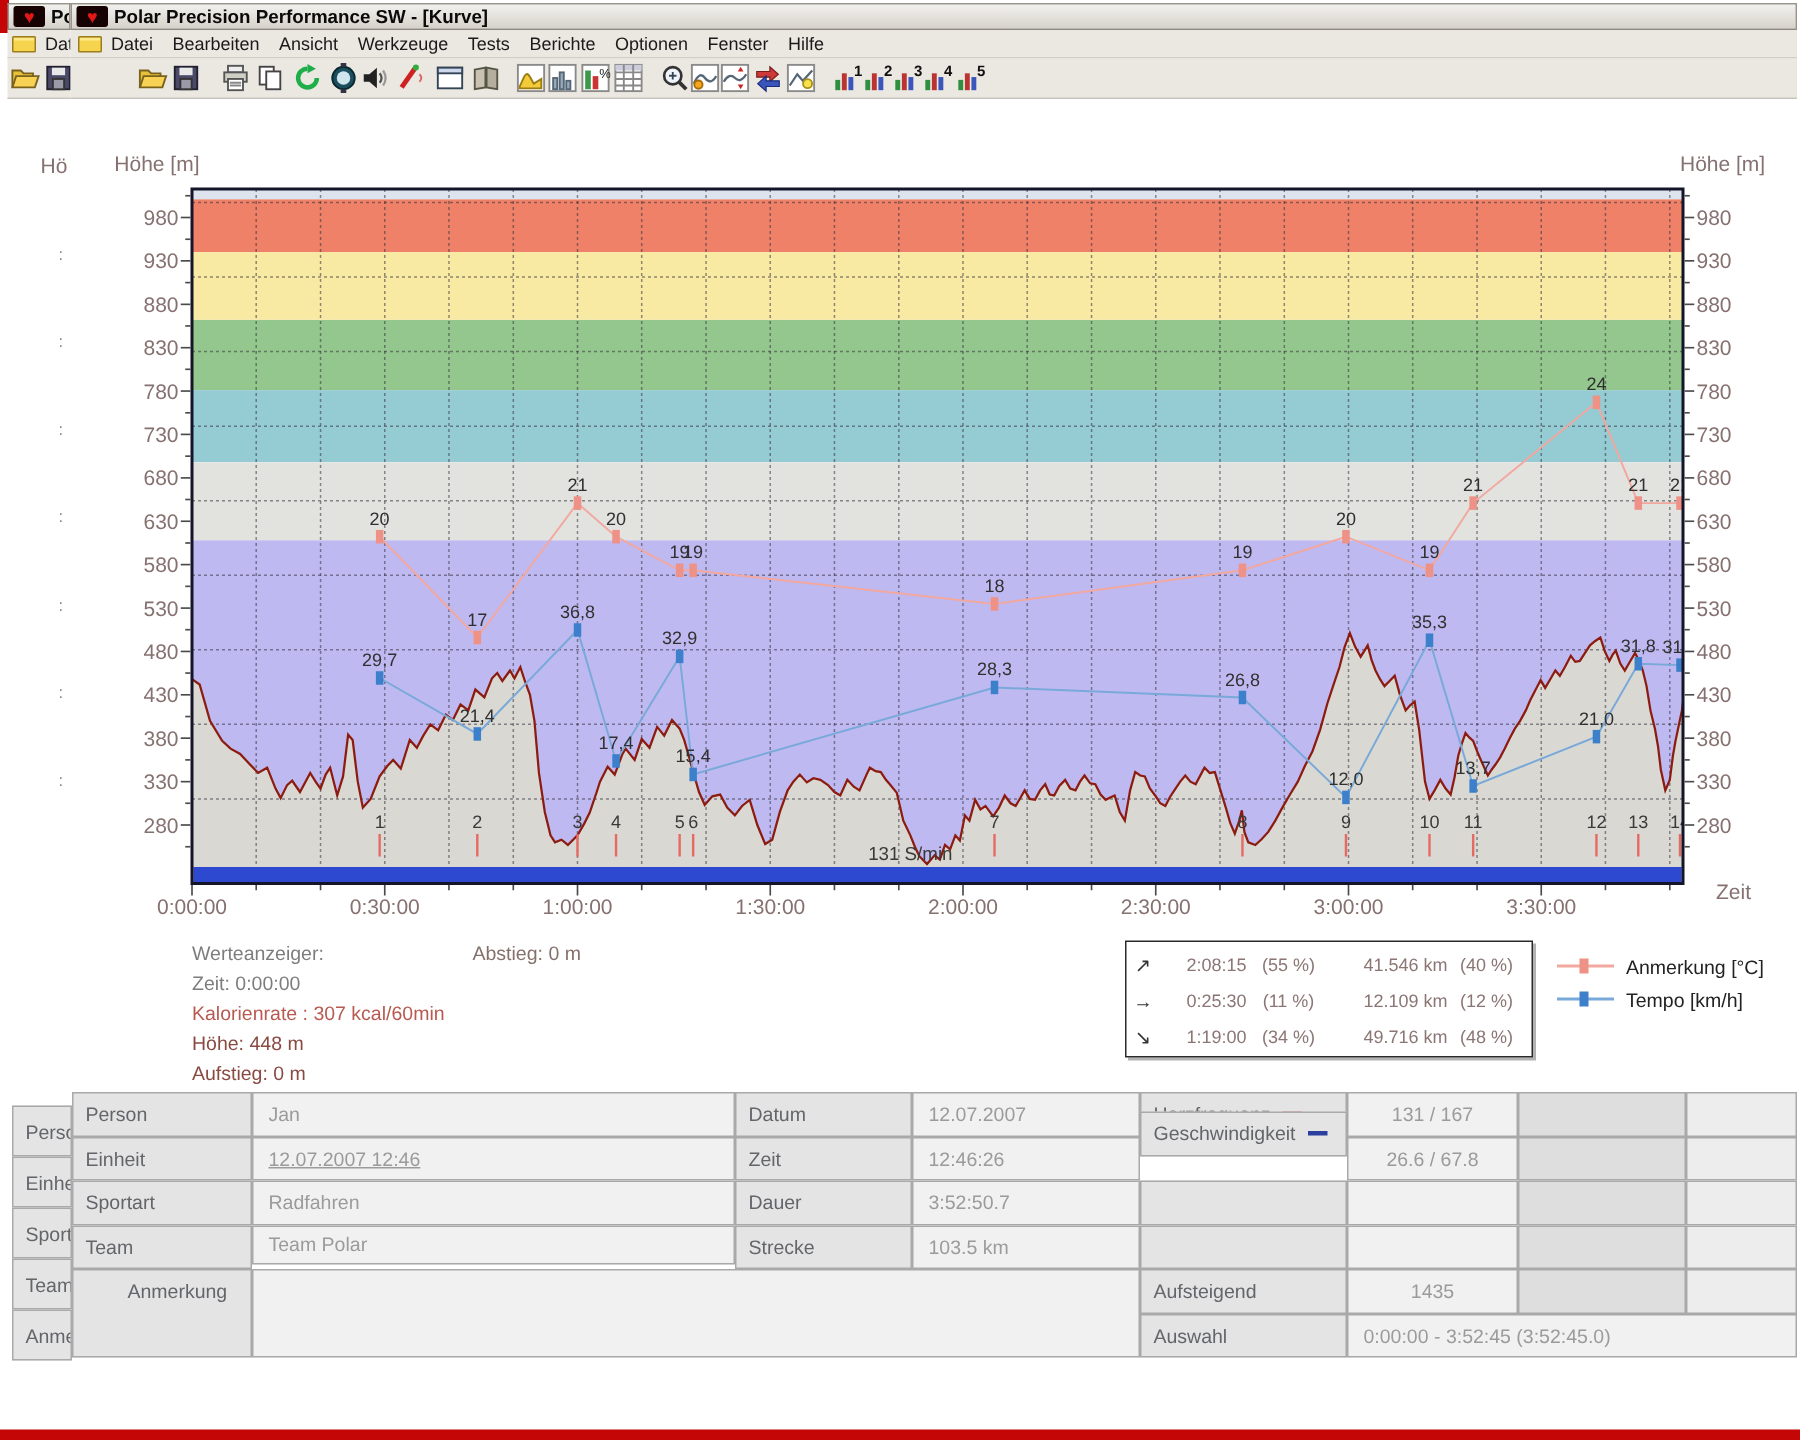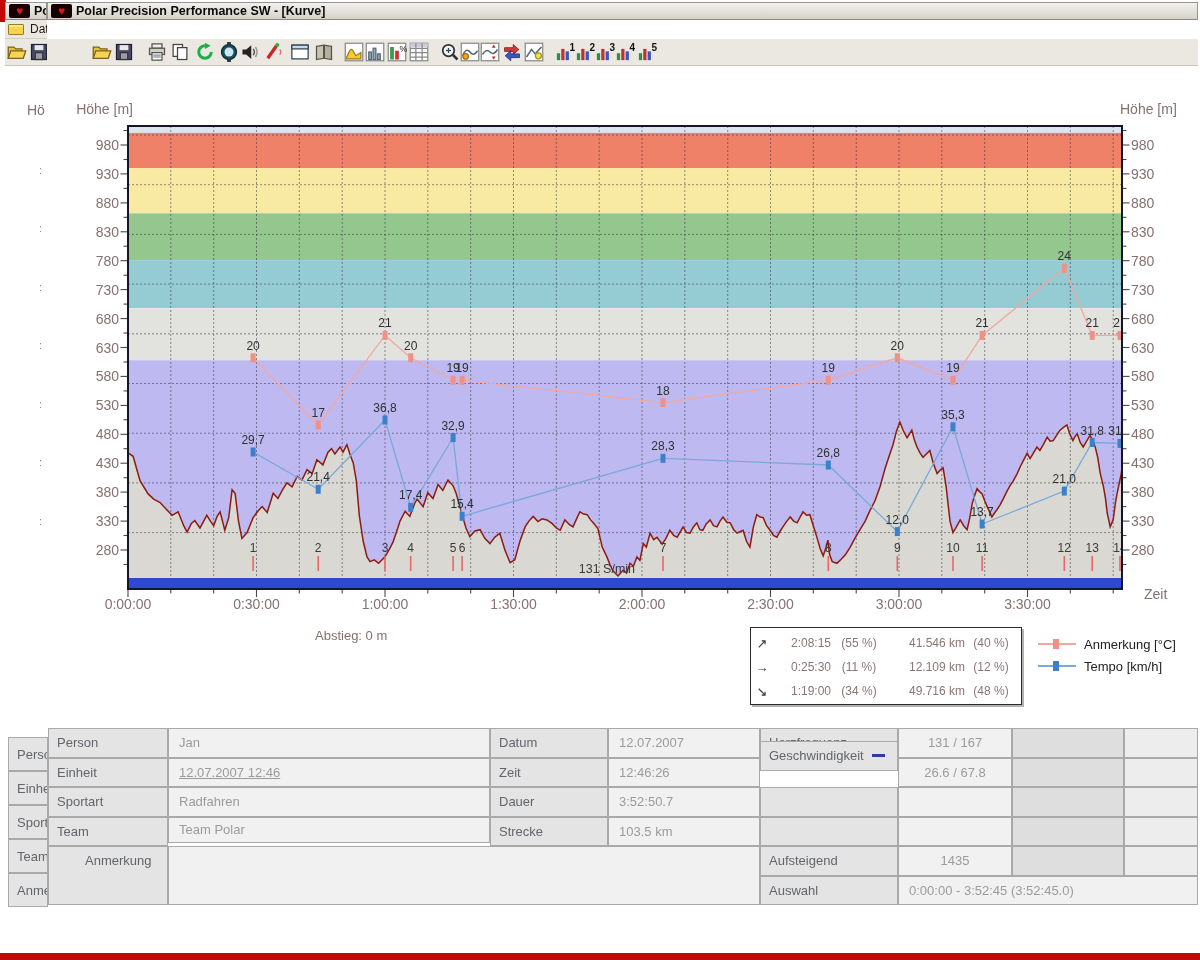--- a/index.html
+++ b/index.html
@@ -76,20 +76,24 @@
       <div class="tbicon" style="left: 24px;"><svg viewBox="0 0 16 16" xmlns="http://www.w3.org/2000/svg">
           <rect x="2" y="2" width="12" height="12" fill="#4a4a68" stroke="#202030"></rect>
           <rect x="4.5" y="2.5" width="7" height="4" fill="#e8e8e8"></rect>
           <rect x="5" y="8.5" width="6" height="5.5" fill="#9a9aa8" stroke="#333"></rect>
         </svg></div>
     </div>
 
   <div class="titlebar" style="left:47px;width:1151px;">
     <span class="heart" style="margin-left:3px;">♥</span>
     <b>Polar Precision Performance SW - [Kurve]</b>
+  </div>
+  <div class="menubar" style="left:47px;width:1151px;padding-left:5px;">
+    <span class="folder"></span>
+    <span id="menuitems"><span class="menuitem">Datei</span><span class="menuitem">Bearbeiten</span><span class="menuitem">Ansicht</span><span class="menuitem">Werkzeuge</span><span class="menuitem">Tests</span><span class="menuitem">Berichte</span><span class="menuitem">Optionen</span><span class="menuitem">Fenster</span><span class="menuitem">Hilfe</span></span>
   </div>
   <div class="toolbar" id="tools" style="left:47px;width:1151px;">
       <div class="tbicon" style="left: 45px;"><svg viewBox="0 0 16 16" xmlns="http://www.w3.org/2000/svg">
           <path d="M1 13 L1 4 L5.5 4 L7 5.5 L12 5.5 L12 7" fill="#e6c23c" stroke="#7a621c"></path>
           <path d="M1 13 L3 7 L15 7 L13 13 Z" fill="#f7d254" stroke="#7a621c"></path>
         </svg></div>
       <div class="tbicon" style="left: 67px;"><svg viewBox="0 0 16 16" xmlns="http://www.w3.org/2000/svg">
           <rect x="2" y="2" width="12" height="12" fill="#4a4a68" stroke="#202030"></rect>
           <rect x="4.5" y="2.5" width="7" height="4" fill="#e8e8e8"></rect>
           <rect x="5" y="8.5" width="6" height="5.5" fill="#9a9aa8" stroke="#333"></rect>
@@ -486,20 +490,27 @@
         <text x="128.0" y="541" font-size="14" fill="#85716f" text-anchor="middle">0:00:00</text>
         <text x="256.5" y="541" font-size="14" fill="#85716f" text-anchor="middle">0:30:00</text>
         <text x="385.0" y="541" font-size="14" fill="#85716f" text-anchor="middle">1:00:00</text>
         <text x="513.5" y="541" font-size="14" fill="#85716f" text-anchor="middle">1:30:00</text>
         <text x="642.0" y="541" font-size="14" fill="#85716f" text-anchor="middle">2:00:00</text>
         <text x="770.5" y="541" font-size="14" fill="#85716f" text-anchor="middle">2:30:00</text>
         <text x="899.0" y="541" font-size="14" fill="#85716f" text-anchor="middle">3:00:00</text>
         <text x="1027.5" y="541" font-size="14" fill="#85716f" text-anchor="middle">3:30:00</text>
       </svg></div>
 
+  <div id="infopanel">
+      <div style="color: rgb(125, 125, 125);">Werteanzeiger:</div>
+      <div style="color: rgb(125, 125, 125);">Zeit: 0:00:00</div>
+      <div style="color: rgb(184, 90, 80);">Kalorienrate : 307 kcal/60min</div>
+      <div style="color: rgb(138, 74, 66);">Höhe: 448 m</div>
+      <div style="color: rgb(138, 74, 66);">Aufstieg: 0 m</div>
+    </div>
   <div id="abstieg" style="color: rgb(133, 112, 106);">Abstieg: 0 m</div>
   <div id="statsbox">
       <div class="statrow">
         <span class="ar">↗</span>
         <span class="c1">2:08:15</span>
         <span class="c2">(55 %)</span>
         <span class="c3">41.546 km</span>
         <span class="c4">(40 %)</span>
       </div>
       <div class="statrow">

